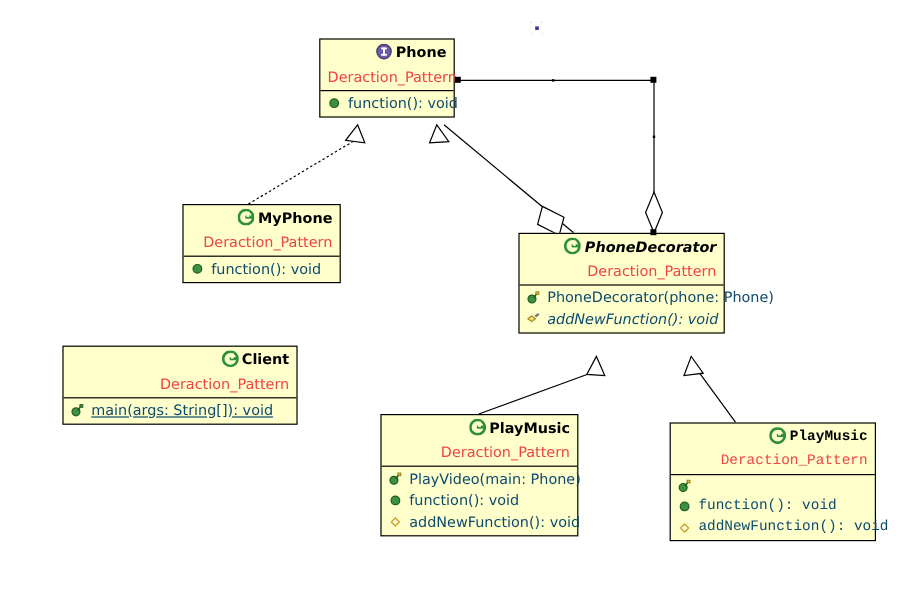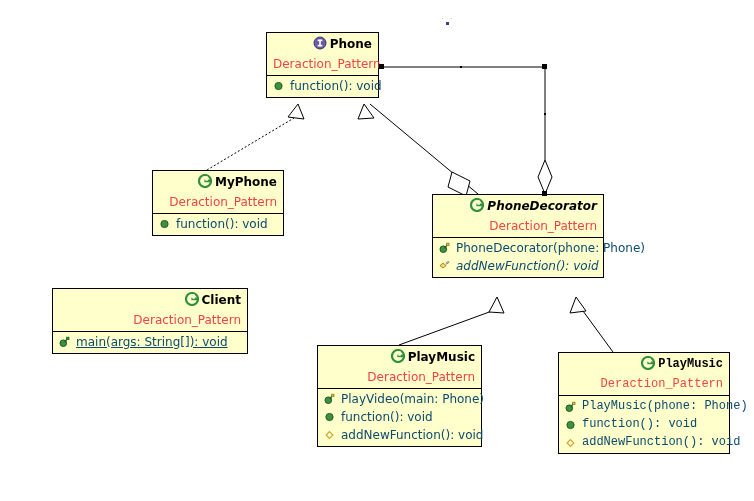--- a/index.html
+++ b/index.html
@@ -324,21 +324,20 @@
     <div class="uml-sub">Deraction_Pattern</div>
     <div class="uml-compartment">
       <div class="uml-member">
         <span class="icn">
           <svg width="13" height="13" viewBox="0 0 13 13">
             <circle cx="5.3" cy="8.2" r="3.3" fill="#3d9140" stroke="#1f5c22" stroke-width="1"></circle>
             <path d="M6.8 7.2 L9.6 3.2" stroke="#1f5c22" stroke-width="1.3" fill="none"></path>
             <rect x="8.6" y="2.2" width="2.4" height="2.2" fill="#d9c84a" stroke="#8c7a14" stroke-width="0.8"></rect>
           </svg>
         </span>
-        <span class="m-text">PlayMusic(phone: Phone)</span>
       </div>
       <div class="uml-member">
         <span class="icn">
           <svg width="13" height="13" viewBox="0 0 13 13">
             <circle cx="6.5" cy="7" r="3.6" fill="#3d9140" stroke="#1f5c22" stroke-width="1"></circle>
           </svg>
         </span>
         <span class="m-text">function(): void</span>
       </div>
       <div class="uml-member">

